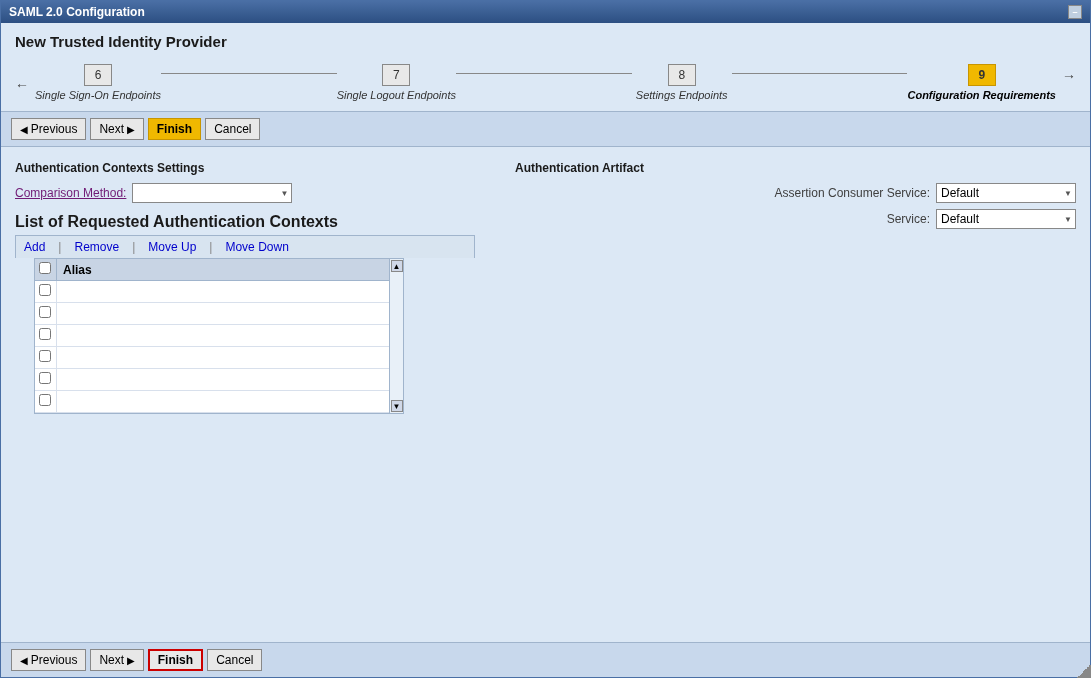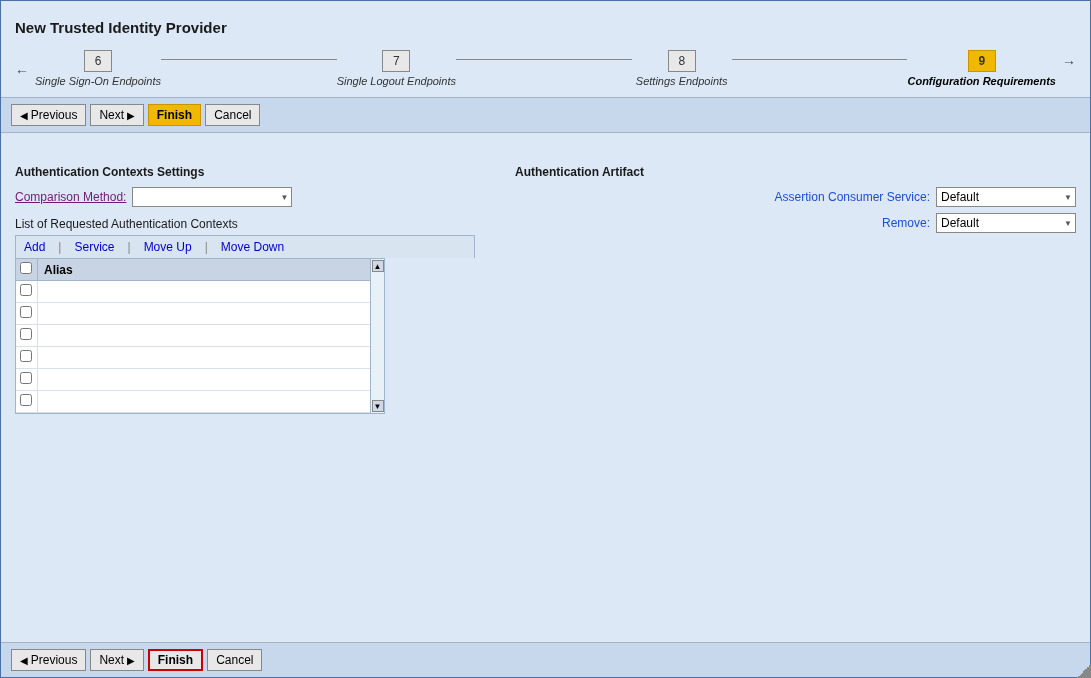--- a/index.html
+++ b/index.html
@@ -53,21 +53,21 @@
     .content-area {
       flex: 1;
       background: #dce8f5;
       display: flex;
       flex-direction: column;
       overflow: hidden;
     }
 
     .page-title {
       background: #dce8f5;
-      padding: 18px 14px 6px 14px;
+      padding: 10px 14px 6px 14px;
       font-size: 15px;
       font-weight: bold;
       color: #1a1a1a;
     }
 
     .wizard-steps {
       background: #dce8f5;
       padding: 8px 14px 10px 14px;
       display: flex;
       align-items: center;
@@ -167,21 +167,21 @@
       border: 2px solid #cc0000;
       font-weight: bold;
     }
 
     .btn-arrow {
       font-size: 10px;
     }
 
     .main-content {
       flex: 1;
-      padding: 32px 14px;
+      padding: 14px 14px;
       background: #dce8f5;
       display: flex;
       gap: 40px;
       overflow: auto;
     }
 
     .left-panel {
       flex: 1;
       max-width: 460px;
     }
@@ -239,22 +239,22 @@
       font-size: 8px;
       position: absolute;
       right: 4px;
       top: 50%;
       transform: translateY(-50%);
       pointer-events: none;
       color: #555;
     }
 
     .list-section-title {
-      font-size: 12px;
-      font-weight: normal;
+      font-size: 16px;
+      font-weight: bold;
       color: #1a1a1a;
       margin-top: 10px;
       margin-bottom: 4px;
     }
 
     .list-toolbar {
       background: #d8e4f0;
       border: 1px solid #a0b4cc;
       border-bottom: none;
       padding: 3px 6px;
@@ -275,20 +275,21 @@
 
     .list-separator {
       color: #888;
       margin: 0 3px;
     }
 
     .list-table {
       width: 356px;
       border: 1px solid #a0b4cc;
       background: white;
+      margin-left: 19px;
     }
 
     .list-header {
       background: #c8d4e4;
       display: flex;
       align-items: center;
       border-bottom: 1px solid #a0b4cc;
     }
 
     .list-header-checkbox {
@@ -384,29 +385,35 @@
     .right-field-row {
       display: flex;
       align-items: center;
       margin-bottom: 6px;
       gap: 6px;
       justify-content: flex-end;
     }
 
     .right-field-label {
       font-size: 12px;
-      color: #1d4ed8;
+      color: #404040;
       white-space: nowrap;
     }
   </style>
 </head>
 <body>
 
 <div class="window">
 
+  <div class="title-bar">
+    <span>SAML 2.0 Configuration</span>
+    <div class="title-bar-buttons">
+      <div class="title-btn">–</div>
+    </div>
+  </div>
 
   <div class="content-area">
 
     <div class="page-title">New Trusted Identity Provider</div>
 
     <div class="wizard-steps">
       <span class="step-arrow-left">←</span>
 
       <div class="step-item">
         <div class="step-number">6</div>
@@ -466,21 +473,21 @@
               <option value=""></option>
             </select>
           </div>
         </div>
 
         <div class="list-section-title">List of Requested Authentication Contexts</div>
 
         <div class="list-toolbar">
           <button class="list-btn">Add</button>
           <span class="list-separator">|</span>
-          <button class="list-btn">Service</button>
+          <button class="list-btn">Remove</button>
           <span class="list-separator">|</span>
           <button class="list-btn">Move Up</button>
           <span class="list-separator">|</span>
           <button class="list-btn">Move Down</button>
         </div>
 
         <div class="list-container">
           <div class="list-table">
             <div class="list-header">
               <div class="list-header-checkbox">
@@ -529,21 +536,21 @@
           <div class="right-field-row">
             <span class="right-field-label">Assertion Consumer Service:</span>
             <div class="select-wrapper">
               <select class="select-input" style="min-width: 140px;">
                 <option value="Default">Default</option>
               </select>
             </div>
           </div>
 
           <div class="right-field-row">
-            <span class="right-field-label">Remove:</span>
+            <span class="right-field-label">Service:</span>
             <div class="select-wrapper">
               <select class="select-input" style="min-width: 140px;">
                 <option value="Default">Default</option>
               </select>
             </div>
           </div>
         </div>
       </div>
     </div>
 

